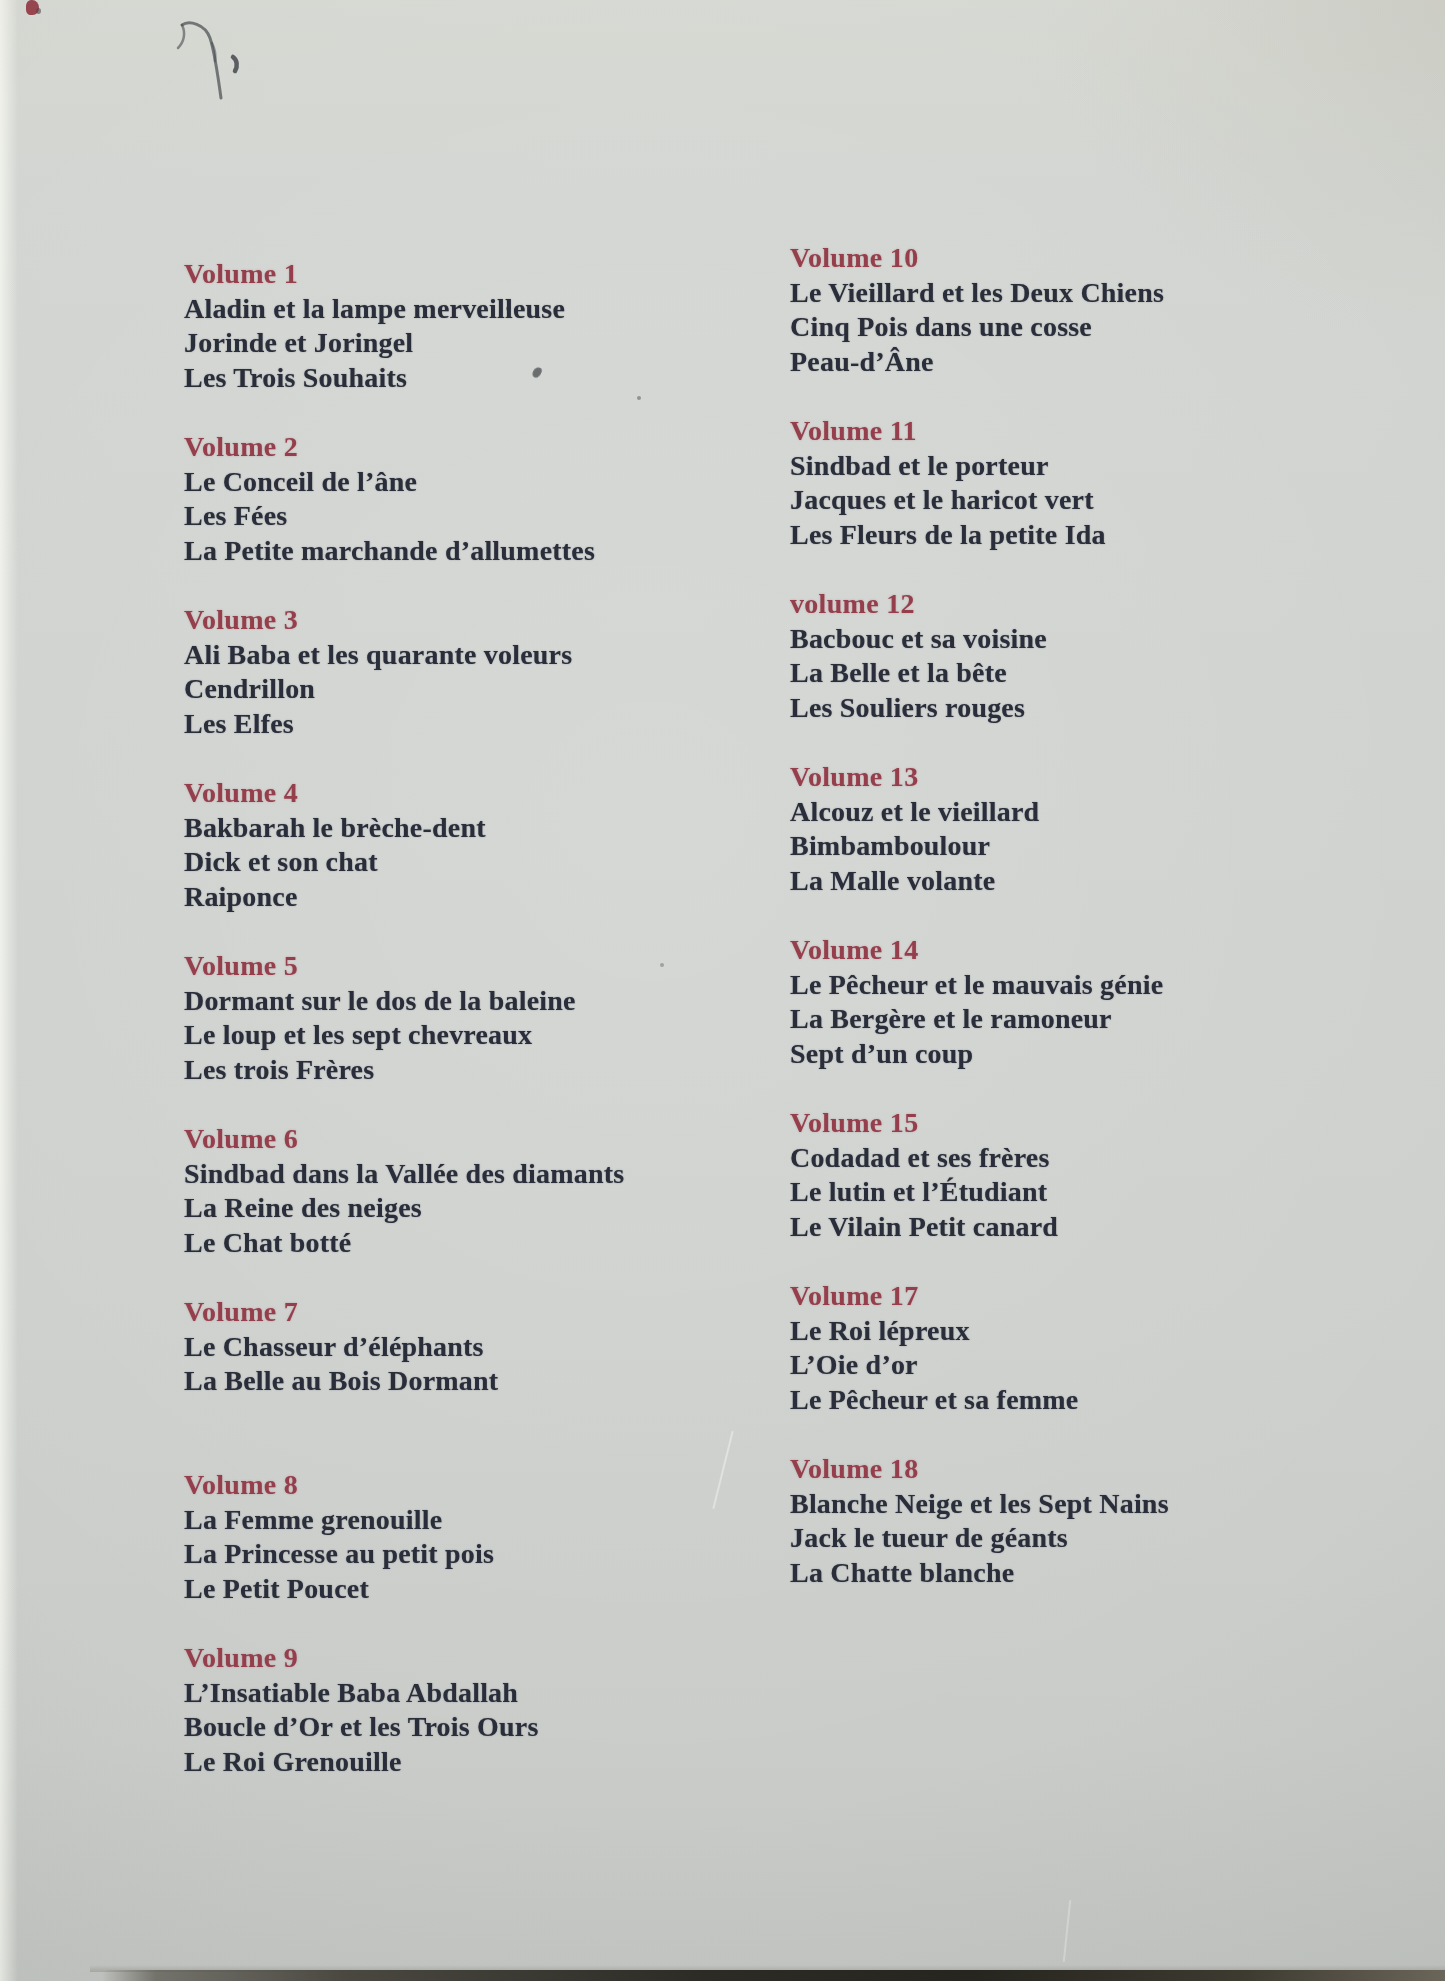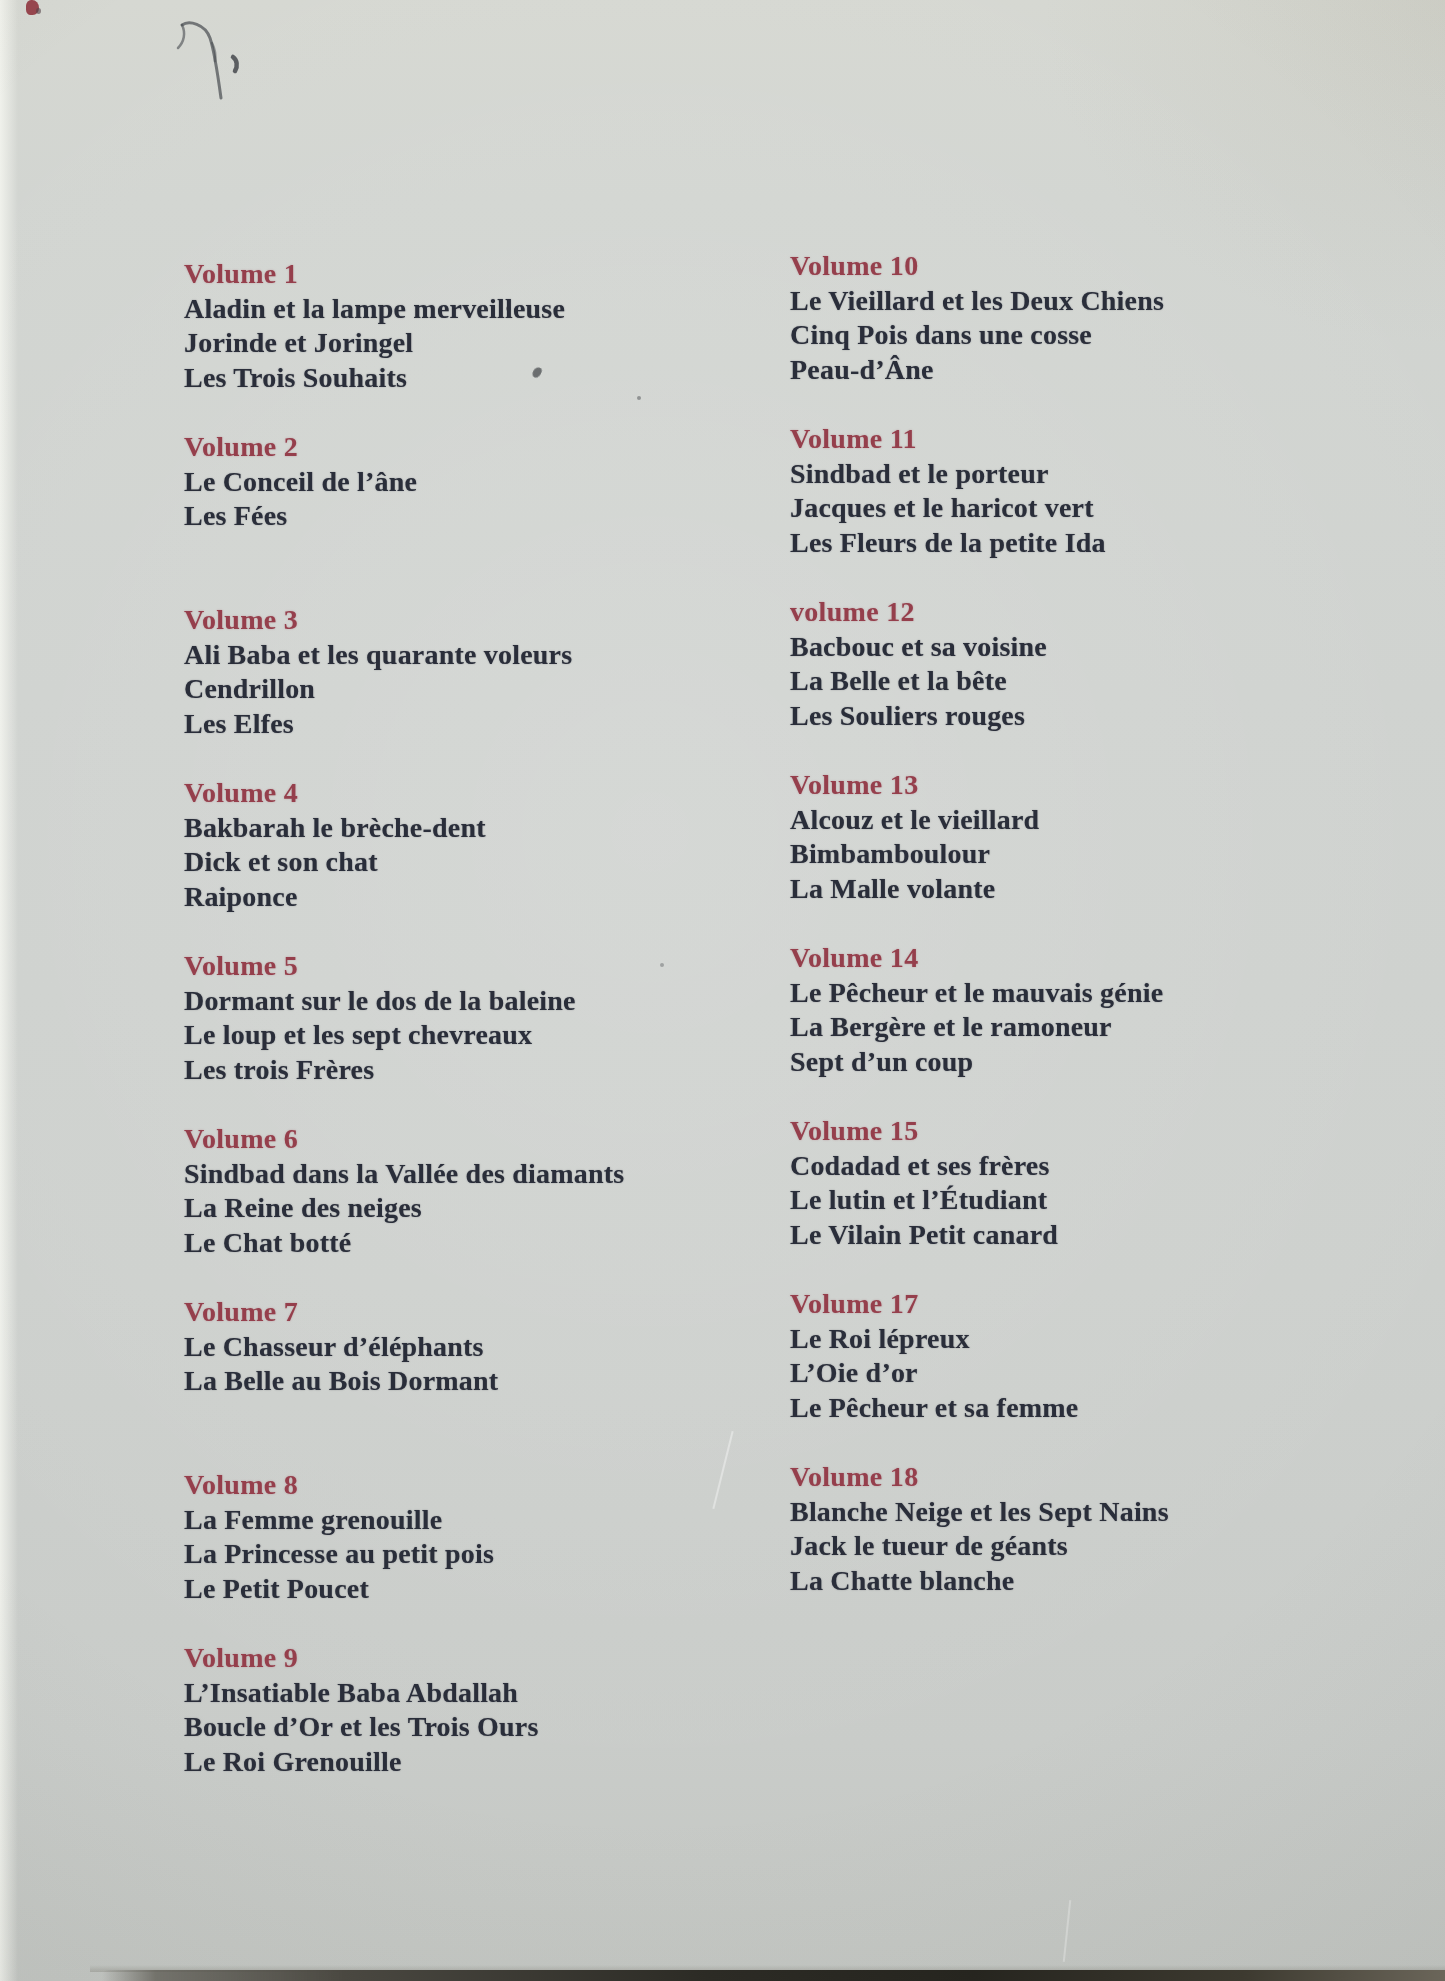--- a/index.html
+++ b/index.html
@@ -7,21 +7,21 @@
     width:1445px;height:1981px;position:relative;overflow:hidden;
     font-family:"Liberation Serif", serif;
     background:
       radial-gradient(120% 90% at 45% 42%, rgba(255,255,255,0.14) 0%, rgba(255,255,255,0) 55%, rgba(70,75,72,0.12) 100%),
       radial-gradient(40% 25% at 100% 0%, rgba(170,163,138,0.14), rgba(170,163,138,0) 70%),
       linear-gradient(to right, rgba(247,248,242,0.8) 0px, rgba(247,248,242,0) 18px),
       linear-gradient(to bottom, #d6d8d2 0%, #d2d5d1 10%, #cfd2cf 35%, #cdd0cd 65%, #c9ccc9 88%, #c3c6c2 100%);
   }
   .col{position:absolute;white-space:nowrap;}
   .col-left{left:175px;top:257px;margin-left:9px;}
-  .col-right{left:790px;top:249px;}
+  .col-right{left:790px;top:241px;}
   .vol{height:138px;margin-bottom:35px;}
   .vol-h{
     margin:0;font-size:28px;line-height:34.5px;font-weight:700;
     color:var(--header-red,#953f4c);
     text-shadow:0 0 2px rgba(149,63,76,0.35);
     letter-spacing:0.3px;
   }
   .story{
     font-size:28px;line-height:34.5px;font-weight:700;
     color:var(--ink,#2a2e3a);
@@ -79,20 +79,21 @@
     <section class="vol">
       <h2 class="vol-h">Volume 1</h2>
       <div class="story">Aladin et la lampe merveilleuse</div>
       <div class="story">Jorinde et Joringel</div>
       <div class="story">Les Trois Souhaits</div>
     </section>
     <section class="vol">
       <h2 class="vol-h">Volume 2</h2>
       <div class="story">Le Conceil de l’âne</div>
       <div class="story">Les Fées</div>
+      <div class="story">La Petite marchande d’allumettes</div>
     </section>
     <section class="vol">
       <h2 class="vol-h">Volume 3</h2>
       <div class="story">Ali Baba et les quarante voleurs</div>
       <div class="story">Cendrillon</div>
       <div class="story">Les Elfes</div>
     </section>
     <section class="vol">
       <h2 class="vol-h">Volume 4</h2>
       <div class="story">Bakbarah le brèche-dent</div>

